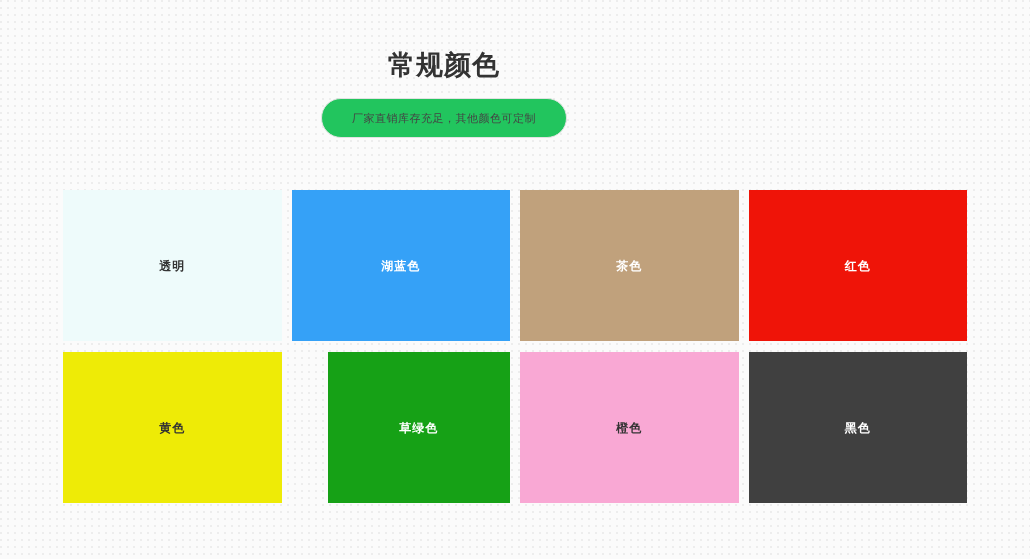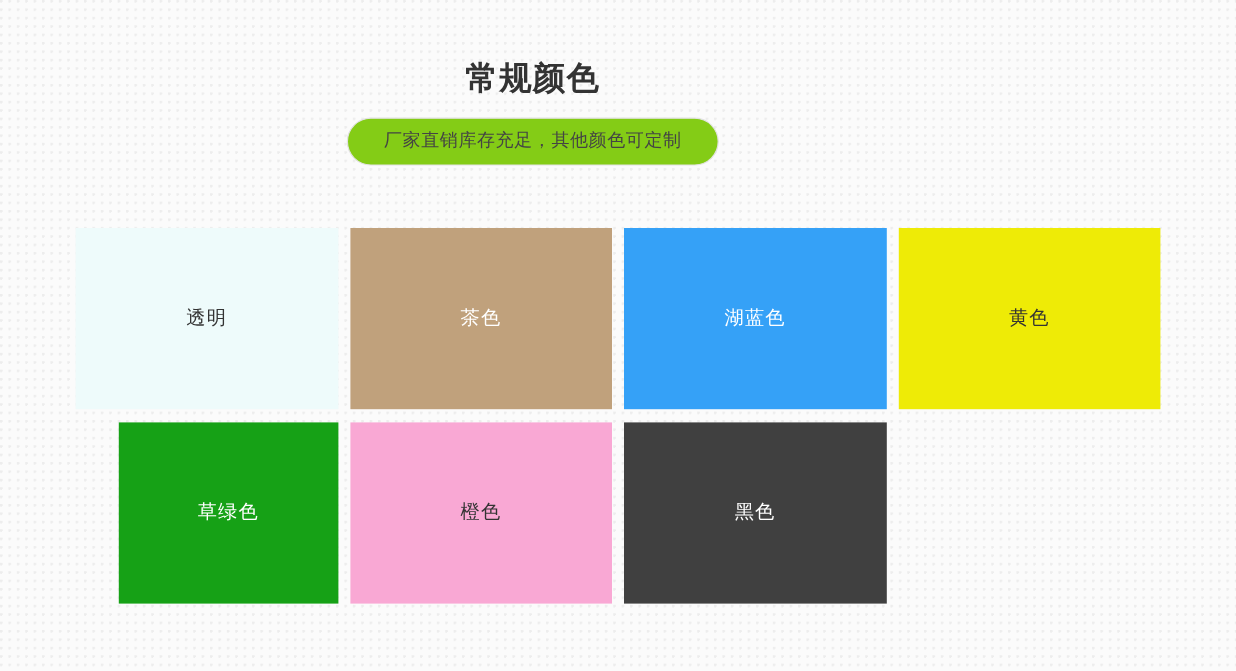--- a/index.html
+++ b/index.html
@@ -39,23 +39,23 @@
   .subtitle-wrap {
     display: flex;
     justify-content: center;
     margin-top: 15px;
   }
 
   .subtitle-pill {
     display: inline-block;
     border: 1px solid #e2e2e2;
     border-radius: 22px;
-    background: #84cc16;
+    background: #22c55e;
     color: #444444;
-    font-size: 15px;
+    font-size: 11px;
     line-height: 20px;
     padding: 9px 30px;
     box-sizing: border-box;
     white-space: nowrap;
     letter-spacing: 0.5px;
   }
 
   .swatch-grid {
     position: absolute;
     left: 63px;
@@ -65,46 +65,50 @@
     grid-template-columns: repeat(4, 1fr);
     grid-auto-rows: 151px;
     column-gap: 10px;
     row-gap: 11px;
   }
 
   .swatch {
     display: flex;
     align-items: center;
     justify-content: center;
-    font-size: 16px;
+    font-size: 12px;
     letter-spacing: 1px;
     line-height: 1;
     user-select: none;
+    font-weight: bold;
   }
 </style>
 </head>
 <body>
 
 <div class="page">
 
   <h1 class="page-title">常规颜色</h1>
 
   <div class="subtitle-wrap">
     <span class="subtitle-pill">厂家直销库存充足，其他颜色可定制</span>
   </div>
 
   <div class="swatch-grid">
     <div class="swatch" style="background-color: rgb(238, 251, 251); color: rgb(51, 51, 51);">
       <span>透明</span>
     </div>
+    <div class="swatch" style="background-color: rgb(53, 161, 247); color: rgb(255, 255, 255);">
+      <span>湖蓝色</span>
+    </div>
     <div class="swatch" style="background-color: rgb(192, 161, 124); color: rgb(255, 255, 255);">
       <span>茶色</span>
     </div>
-    <div class="swatch" style="background-color: rgb(53, 161, 247); color: rgb(255, 255, 255);">
-      <span>湖蓝色</span>
+    <div class="swatch" style="background-color: rgb(239, 20, 8); color: rgb(255, 255, 255);">
+      <span>红色</span>
     </div>
     <div class="swatch" style="background-color: rgb(238, 235, 6); color: rgb(51, 51, 51);">
       <span>黄色</span>
     </div>
     <div class="swatch" style="background-color: rgb(22, 161, 22); color: rgb(255, 255, 255); margin-left: 36px;">
       <span>草绿色</span>
     </div>
     <div class="swatch" style="background-color: #f9a8d4; color: rgb(51, 51, 51);">
       <span>橙色</span>
     </div>

